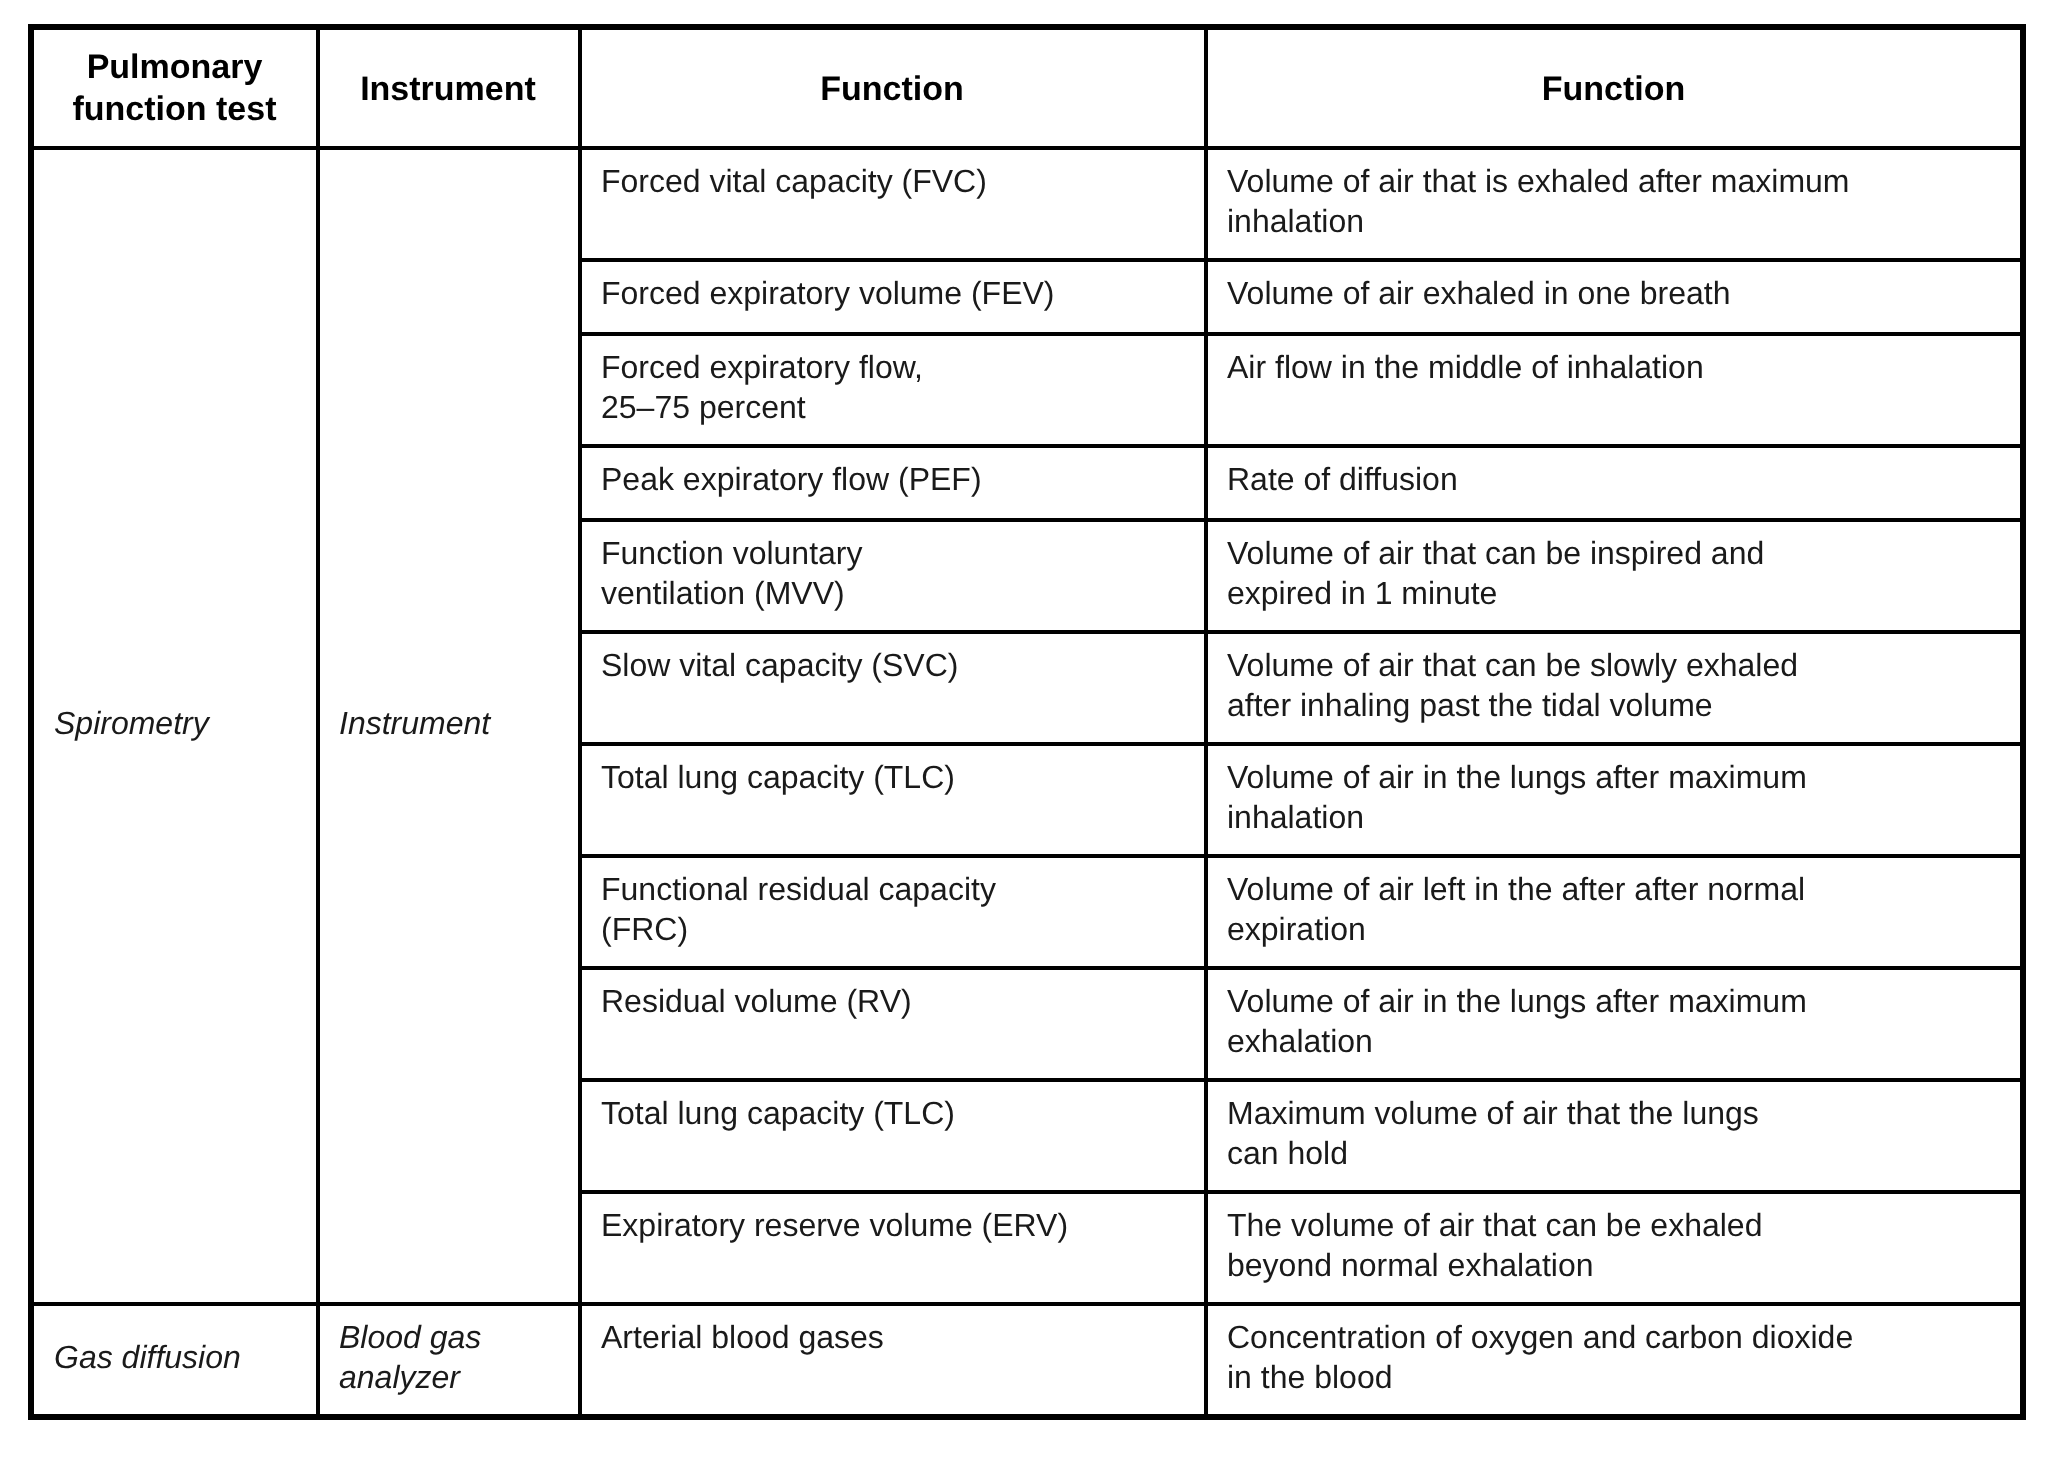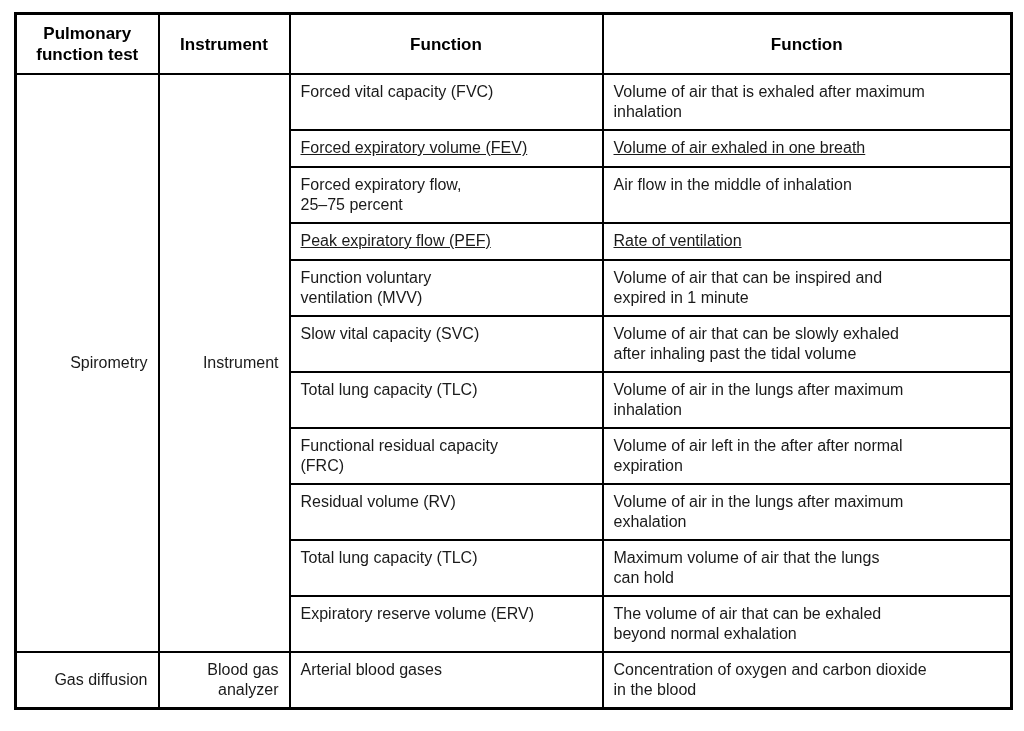--- a/index.html
+++ b/index.html
@@ -44,25 +44,26 @@
   table.pft td {
     font-size: 16px;
     line-height: 20px;
     padding: 7px 10px 7px 10px;
   }
   td.measure-cell, td.function-cell {
     text-align: left;
     vertical-align: top;
   }
   td.test-cell, td.instrument-cell {
-    text-align: right;
+    text-align: left;
     vertical-align: middle;
+    font-style: italic;
   }
   tr.row-tall  td.measure-cell, tr.row-tall  td.function-cell { height: 40px; }
-  tr.row-short td.measure-cell, tr.row-short td.function-cell { height: 21px; text-decoration: underline; }
+  tr.row-short td.measure-cell, tr.row-short td.function-cell { height: 21px; }
 </style>
 </head>
 <body>
 
 <div class="page">
   <table class="pft">
     <colgroup>
       <col style="width:143px">
       <col style="width:131px">
       <col style="width:313px">
@@ -89,21 +90,21 @@
         <td class="measure-cell">Forced expiratory volume (FEV)</td>
         <td class="function-cell">Volume of air exhaled in one breath</td>
       </tr>
       <tr class="row-tall">
         <td class="measure-cell">Forced expiratory flow,
 25–75 percent</td>
         <td class="function-cell">Air flow in the middle of inhalation</td>
       </tr>
       <tr class="row-short">
         <td class="measure-cell">Peak expiratory flow (PEF)</td>
-        <td class="function-cell">Rate of ventilation</td>
+        <td class="function-cell">Rate of diffusion</td>
       </tr>
       <tr class="row-tall">
         <td class="measure-cell">Function voluntary
 ventilation (MVV)</td>
         <td class="function-cell">Volume of air that can be inspired and
 expired in 1 minute</td>
       </tr>
       <tr class="row-tall">
         <td class="measure-cell">Slow vital capacity (SVC)</td>
         <td class="function-cell">Volume of air that can be slowly exhaled

